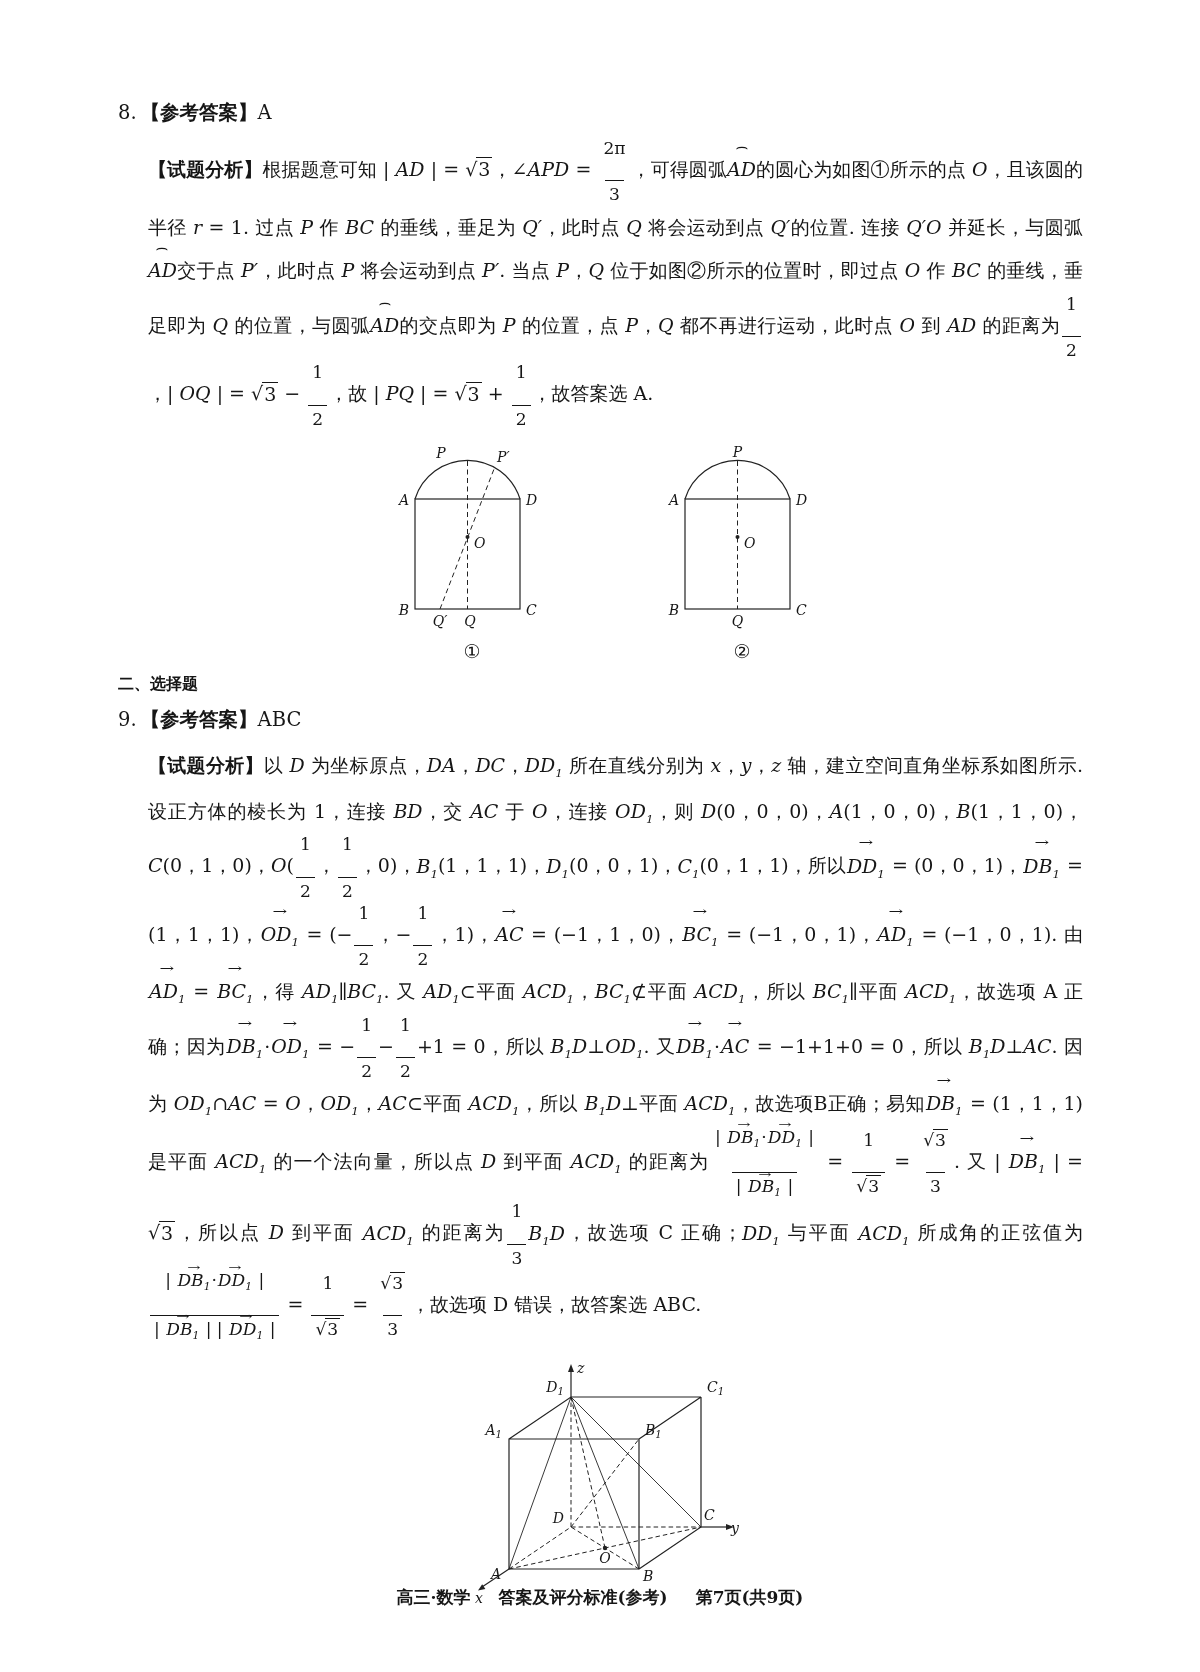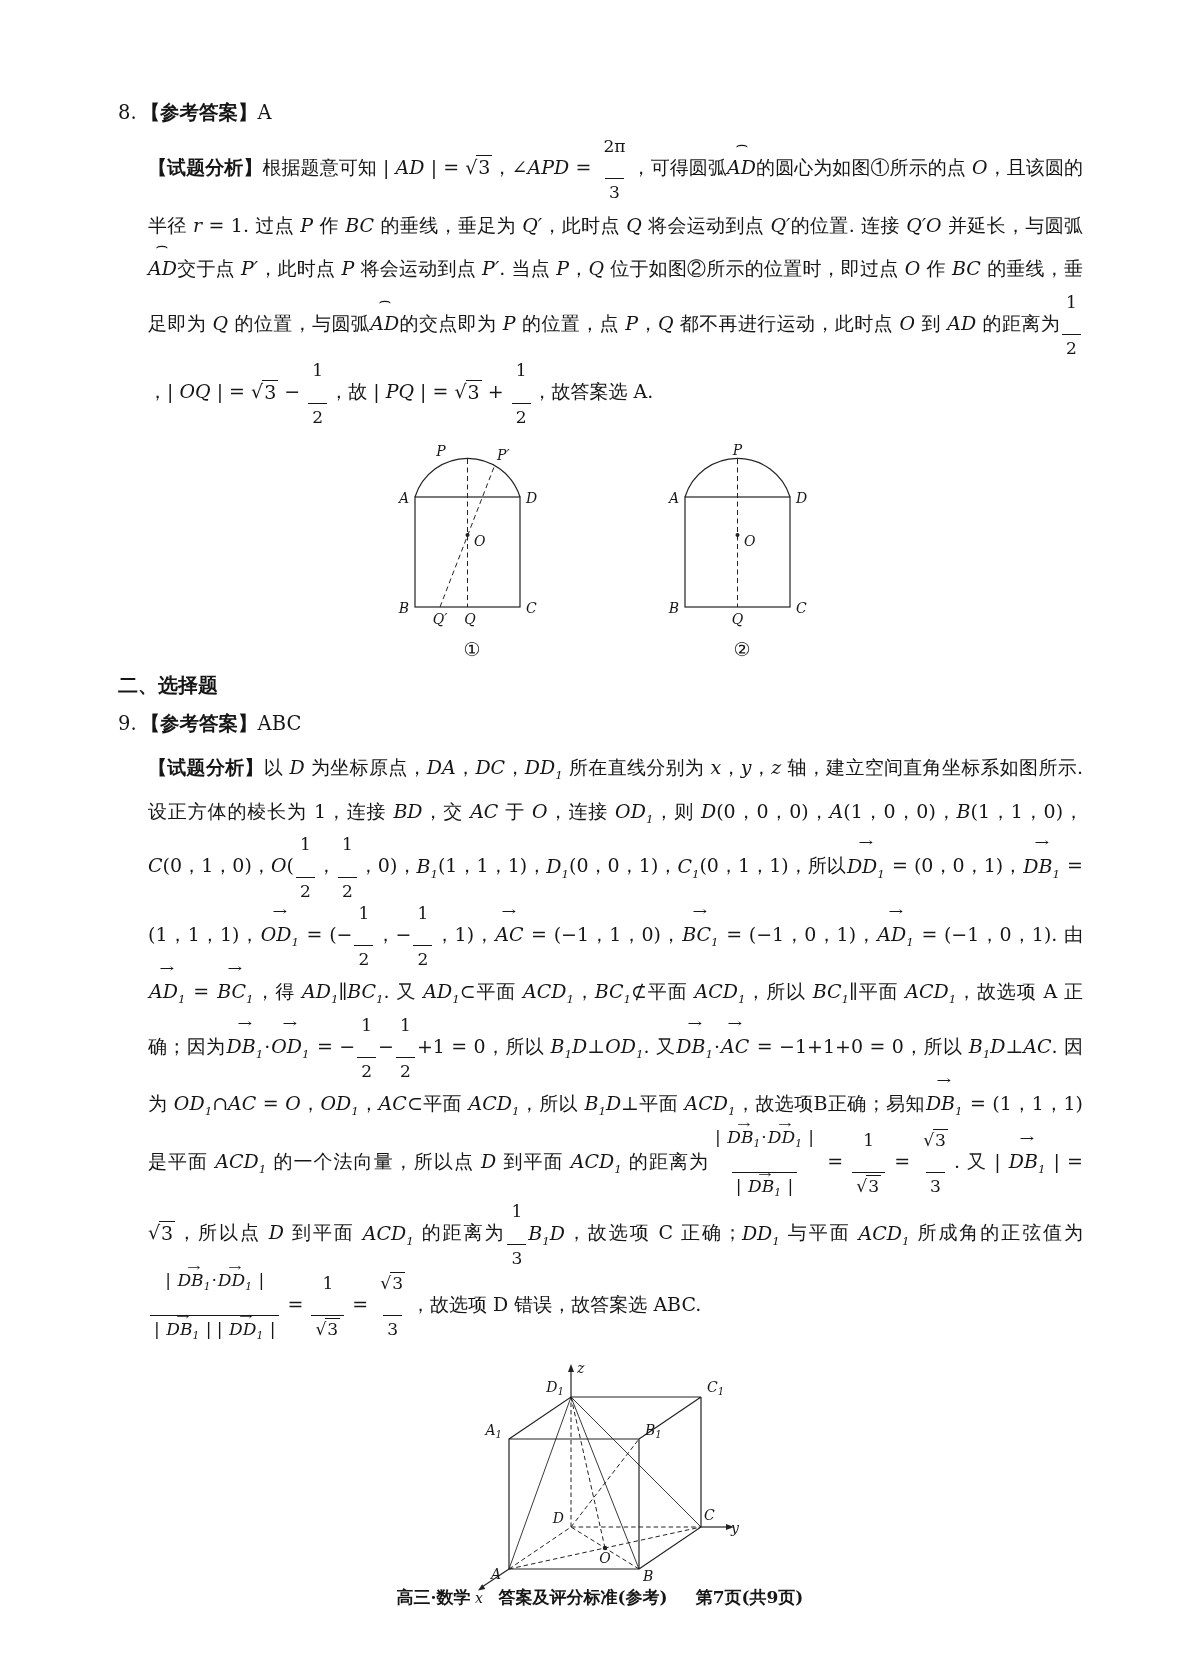--- a/index.html
+++ b/index.html
@@ -6,21 +6,21 @@
   html,body { margin:0; padding:0; background:#9a9a9a; }
   .page {
     width:1200px; height:1672px; margin:0 auto; background:#ffffff;
     position:relative; overflow:hidden;
     font-family:"DejaVu Serif","Liberation Serif",serif; color:#161616;
   }
   .content { position:absolute; left:118px; top:96px; width:978px; }
 
   .item-head { font-size:19.5px; line-height:1.7; }
   .item-head .num { margin-right:4px; }
-  .blabel { font-weight:700; font-family:Liberation Sans, sans-serif; }
+  .blabel { font-weight:700; font-family:Liberation Mono, monospace; }
 
   .analysis {
     margin:6px 13px 4px 30px; font-size:19px; line-height:2.3;
     text-align:justify; text-justify:inter-ideograph;
   }
 
   .math { font-family:"DejaVu Serif",serif; font-style:italic; }
   sub { font-size:0.62em; }
 
   .vec { display:inline-block; position:relative; padding:0 1px; }
@@ -46,21 +46,21 @@
   .sqrt { white-space:nowrap; }
   .rsign { letter-spacing:-1px; }
   .rad { border-top:1.4px solid #161616; padding:0 2px; }
 
   .figures { display:flex; justify-content:center; gap:95px; margin:14px 0 8px; }
   figure { margin:0; text-align:center; }
   figcaption { font-size:19px; margin-top:0px; font-style:normal; }
 
   .section-head {
     font-weight:700; font-family:"DejaVu Sans","Liberation Sans",sans-serif;
-    font-size:20px; margin:12px 0 8px;
+    font-size:16px; margin:12px 0 8px;
   }
 
   svg text {
     font-family:"DejaVu Serif",serif; font-style:italic;
     font-size:14px; fill:#161616;
   }
   .cube-wrap { display:flex; justify-content:center; margin-top:8px; }
 
   .footer {
     position:absolute; left:0; right:0; top:1586px; text-align:center;

